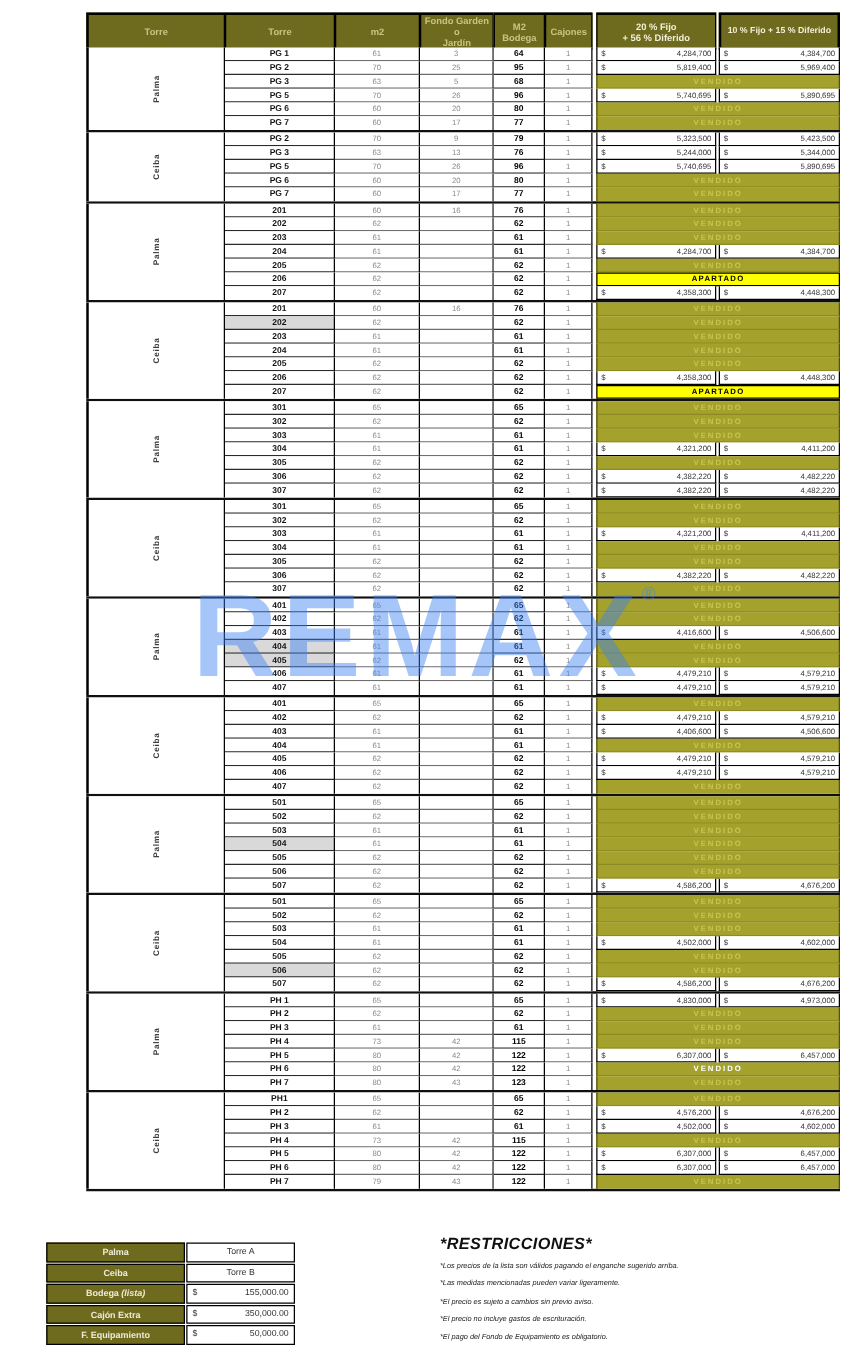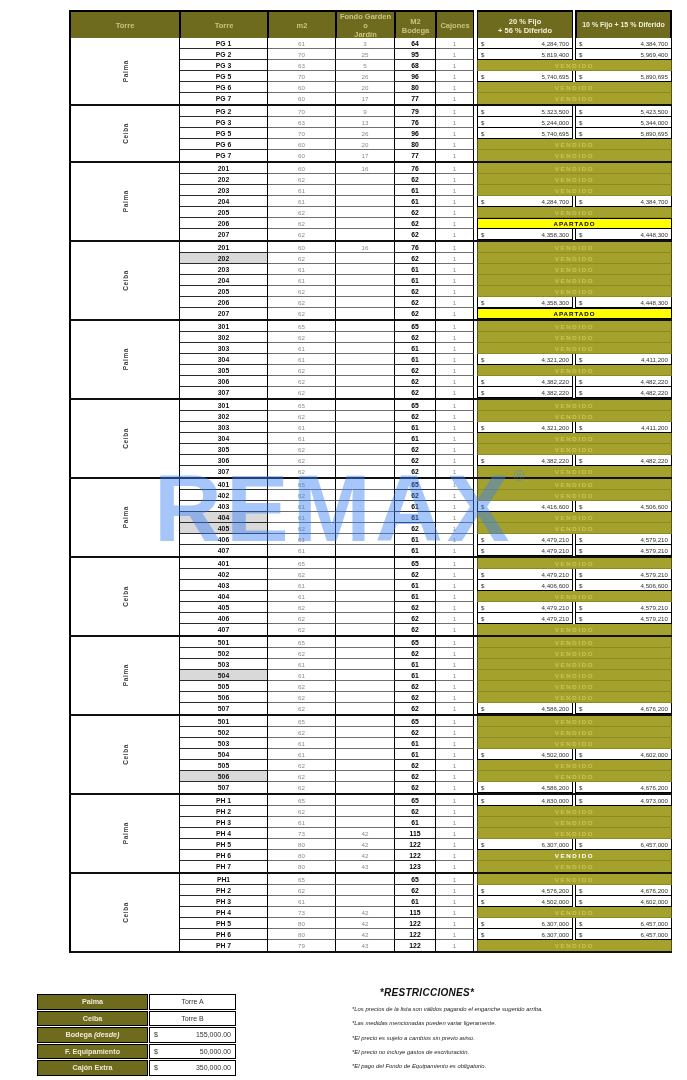--- a/index.html
+++ b/index.html
@@ -51,21 +51,21 @@
   .legend{position:absolute;left:37px;top:994px;width:199px;display:flex;flex-direction:column;gap:1px;}
   .lrow{display:flex;height:15.5px;gap:1px;}
   .lkey{width:111px;background:var(--olive);color:#efead6;font-weight:bold;font-size:7.2px;
         display:flex;align-items:center;justify-content:center;border:1px solid #000;box-sizing:border-box;}
   .lkey i{font-weight:bold;margin-left:2px;}
   .lval{flex:1;border:1px solid #000;font-size:7px;color:#333;display:flex;align-items:center;
         justify-content:center;box-sizing:border-box;background:#fff;}
   .lval.money{justify-content:space-between;padding:0 4px;}
   
   .restr{position:absolute;left:352px;top:987px;width:300px;}
-  .rtitle{font-weight:bold;font-style:italic;font-size:10px;color:#111;width:150px;text-align:center;letter-spacing:.3px;}
+  .rtitle{font-weight:bold;font-style:italic;font-size:13px;color:#111;width:150px;text-align:left;letter-spacing:.3px;}
   .ritem{font-style:italic;font-size:5.9px;color:#222;margin-top:8.2px;}
 </style>
 </head>
 <body style="--olive: #6f6b1e; --band: #a4a12c; --bandtext: #c9c552; --gray: #d9d9d9;">
 
 <div class="table">
   <div class="hdr">
     <div class="hcell first">
         <span>Torre</span>
       </div>
@@ -1168,43 +1168,43 @@
     <div class="lkey">
         <span>Ceiba</span>
       </div>
     <div class="lval">
         <span>Torre B</span>
       </div>
   </div>
   <div class="lrow">
     <div class="lkey">
         <span>Bodega</span>
-        <i>(desde)</i>
+        <i>(lista)</i>
       </div>
     <div class="lval money">
         <span>$</span>
         <span>155,000.00</span>
+      </div>
+  </div>
+  <div class="lrow">
+    <div class="lkey">
+        <span>Cajón Extra</span>
+      </div>
+    <div class="lval money">
+        <span>$</span>
+        <span>350,000.00</span>
       </div>
   </div>
   <div class="lrow">
     <div class="lkey">
         <span>F. Equipamiento</span>
       </div>
     <div class="lval money">
         <span>$</span>
         <span>50,000.00</span>
-      </div>
-  </div>
-  <div class="lrow">
-    <div class="lkey">
-        <span>Cajón Extra</span>
-      </div>
-    <div class="lval money">
-        <span>$</span>
-        <span>350,000.00</span>
       </div>
   </div>
 </div>
 
 <div class="restr">
   <div class="rtitle">*RESTRICCIONES*</div>
   <div class="ritem">*Los precios de la lista son válidos pagando el enganche sugerido arriba.</div>
   <div class="ritem">*Las medidas mencionadas pueden variar ligeramente.</div>
   <div class="ritem">*El precio es sujeto a cambios sin previo aviso.</div>
   <div class="ritem">*El precio no incluye gastos de escrituración.</div>

